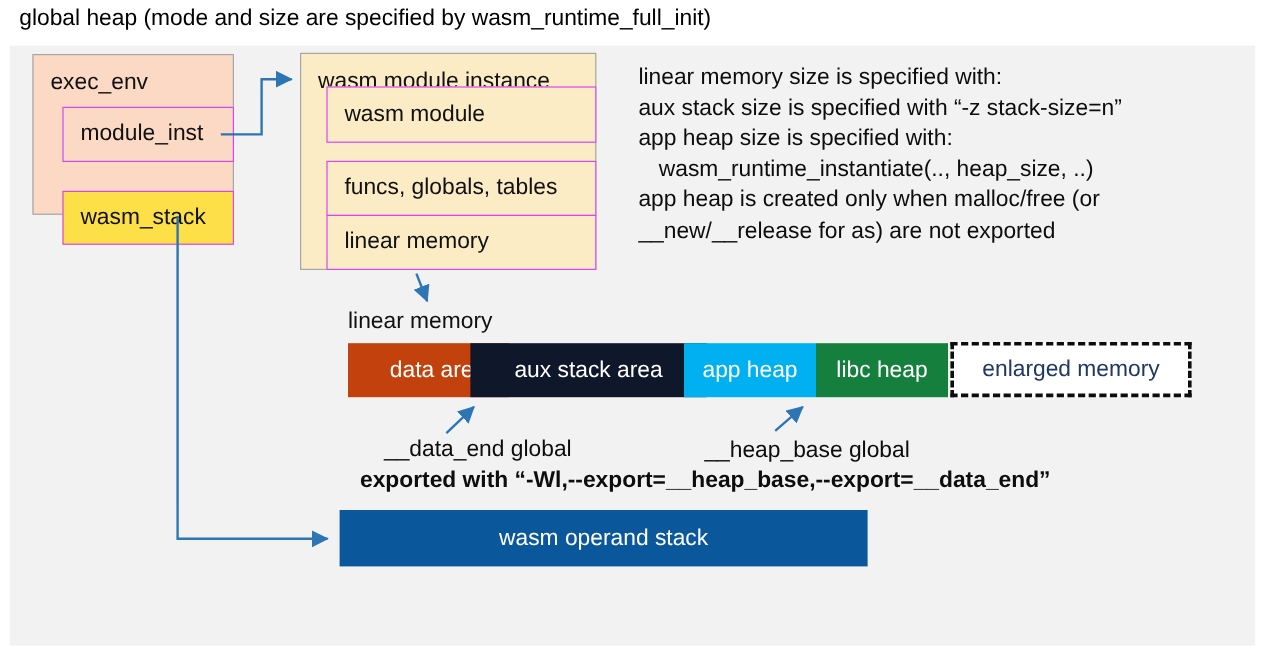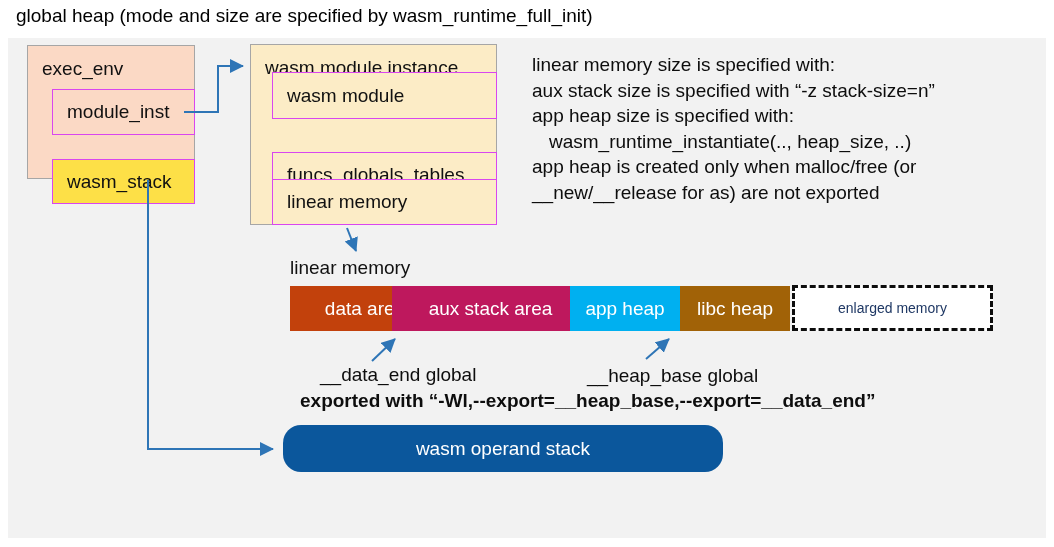--- a/index.html
+++ b/index.html
@@ -14,24 +14,24 @@
   .exec{left:27px;top:45px;width:168px;height:134px;background:#fbd9c5;}
   .mod{left:250px;top:44px;width:247px;height:181px;background:#fcecc6;}
   .notes{position:absolute;font-size:19px;line-height:25.5px;white-space:nowrap;color:#0d0d0d;}
   .notes-right{left:532px;top:52px;}
   .indent{padding-left:17px;}
   .lm-label{position:absolute;left:290px;top:257px;font-size:19px;}
   .seg{position:absolute;top:286px;height:45px;display:flex;align-items:center;justify-content:center;
        color:#ffffff;font-size:19px;white-space:nowrap;}
   .enlarged{position:absolute;left:792px;top:285px;width:201px;height:46px;box-sizing:border-box;
             background:#ffffff;border:3px dashed #0d0d0d;display:flex;align-items:center;justify-content:center;
-            font-size:14px;}
+            font-size:19px;}
   .ann{position:absolute;font-size:19px;white-space:nowrap;color:#0d0d0d;}
   .opstack{position:absolute;left:283px;top:425px;width:440px;height:47px;display:flex;align-items:center;
-           justify-content:center;color:#ffffff;font-size:19px;border-radius:18px;}
+           justify-content:center;color:#ffffff;font-size:19px;}
   .notes-bottom{left:187px;top:483px;line-height:24.5px;}
   svg.arrows{position:absolute;left:0;top:0;pointer-events:none;}
 </style>
 </head>
 <body>
 
 <div class="stage">
 
   <div class="title">global heap (mode and size are specified by wasm_runtime_full_init)</div>
 
@@ -40,44 +40,44 @@
   <div class="box exec" style="background:#fbd9c5;">
     <div class="hdr">exec_env</div>
   </div>
   <div class="subrow" style="left:52px;top:89px;width:143px;height:46px;background:#fbd9c5;">module_inst</div>
   <div class="subrow" style="left:52px;top:134px;width:143px;height:45px;background:#fde047;margin-top:25px;">wasm_stack</div>
 
   <div class="box mod" style="background:#fcecc6;">
     <div class="hdr">wasm module instance</div>
   </div>
   <div class="subrow" style="left:272px;top:72px;width:225px;height:47px;background:#fcecc6;">wasm module</div>
-  <div class="subrow" style="left:272px;top:134px;width:225px;height:46px;background:#fcecc6;margin-top:18px;">funcs, globals, tables</div>
+  <div class="subrow" style="left:272px;top:134px;width:225px;height:46px;background:#fcecc6;">funcs, globals, tables</div>
   <div class="subrow" style="left:272px;top:179px;width:225px;height:46px;background:#fcecc6;">linear memory</div>
 
   <div class="notes notes-right">
     <div>linear memory size is specified with:</div>
     <div>aux stack size is specified with “-z stack-size=n”</div>
     <div>app heap size is specified with:</div>
     <div class="indent">wasm_runtime_instantiate(.., heap_size, ..)</div>
     <div>app heap is created only when malloc/free (or</div>
     <div>__new/__release for as) are not exported</div>
   </div>
 
   <div class="lm-label">linear memory</div>
 
   <div class="seg" style="left: 290px; width: 118px; background: #c2410c; padding-left: 16px;">
     <span>data area</span>
   </div>
-  <div class="seg" style="left: 392px; width: 197px; background: #be185d;">
+  <div class="seg" style="left: 392px; width: 197px; background: #0f172a;">
     <span>aux stack area</span>
   </div>
   <div class="seg" style="left: 570px; width: 110px; background: rgb(0, 176, 240);">
     <span>app heap</span>
   </div>
-  <div class="seg" style="left: 680px; width: 110px; background: #a16207;">
+  <div class="seg" style="left: 680px; width: 110px; background: #15803d;">
     <span>libc heap</span>
   </div>
   <div class="enlarged" style="color: rgb(31, 56, 100);">
     <span>enlarged memory</span>
   </div>
 
   <div class="ann" style="left:320px;top:364px;">__data_end global</div>
   <div class="ann" style="left:587px;top:365px;">__heap_base global</div>
   <div class="ann" style="left:300px;top:390px;font-weight:bold;">exported with “-Wl,--export=__heap_base,--export=__data_end”</div>
 

